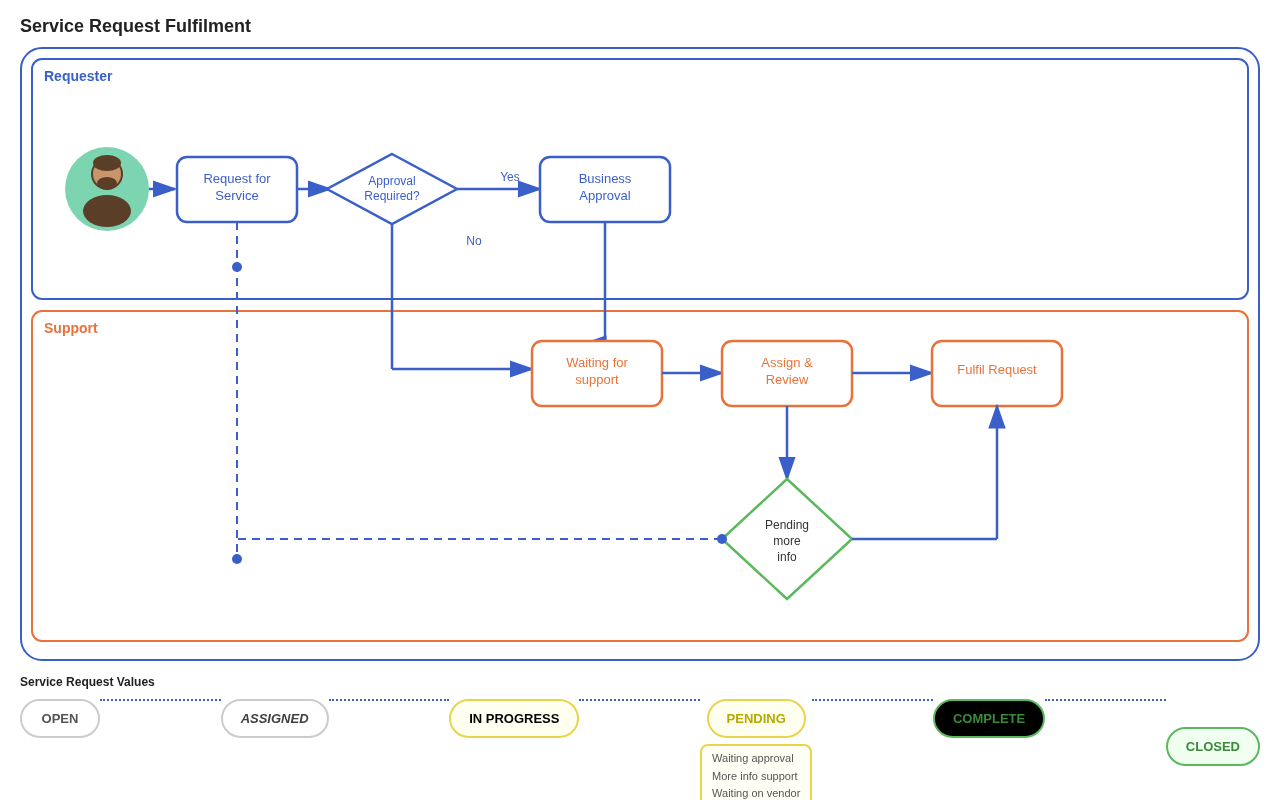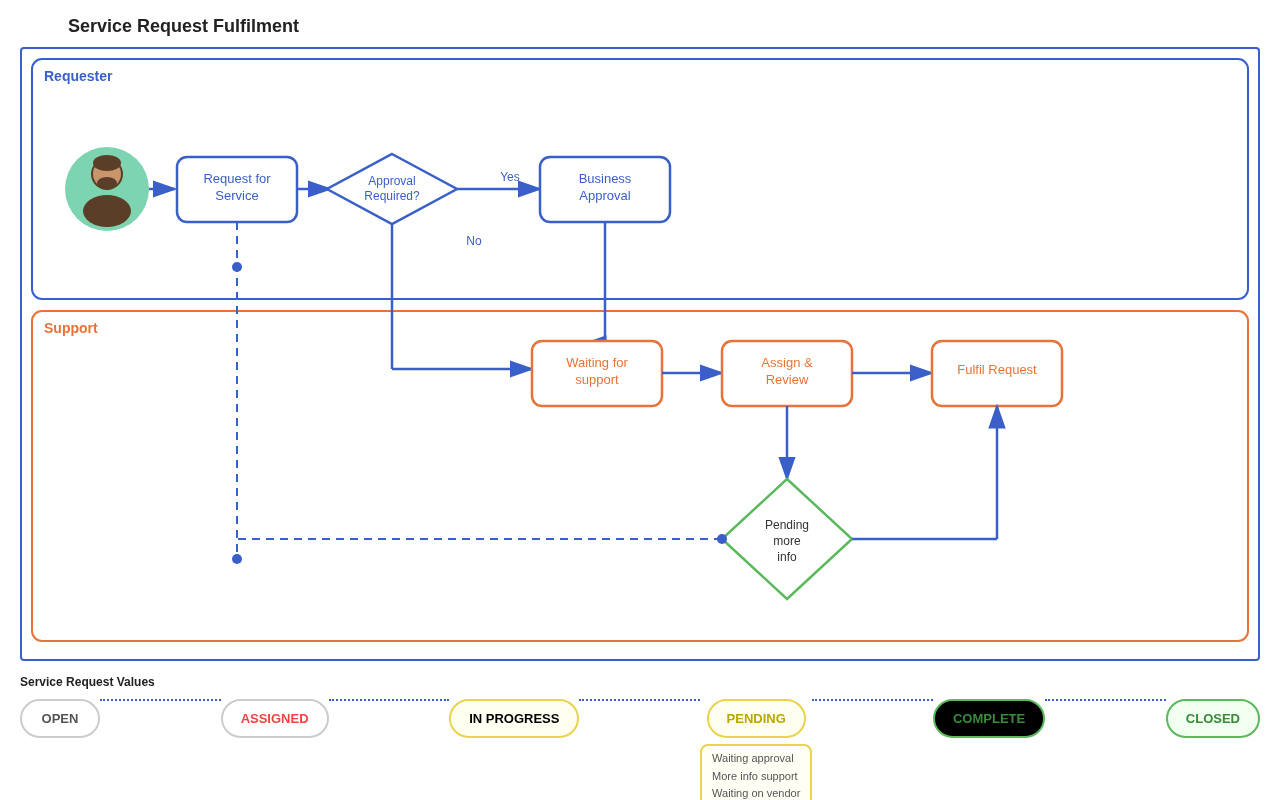--- a/index.html
+++ b/index.html
@@ -10,26 +10,25 @@
       height: 800px;
       overflow: hidden;
       padding: 16px 20px;
     }
 
     .page-title {
       font-size: 18px;
       font-weight: 700;
       color: #222;
       margin-bottom: 10px;
-      margin-left: 48px;
     }
 
     .diagram-container {
       border: 2px solid #3a5fc8;
-      border-radius: 4px;
+      border-radius: 22px;
       overflow: hidden;
       width: 100%;
       text-align: center;
     }
 
     
     .diagram-svg {
       display: block;
     }
 
@@ -59,21 +58,21 @@
       font-size: 13px;
       font-weight: 700;
       color: #555;
       background: #fff;
       white-space: nowrap;
       text-align: center;
       min-width: 80px;
     }
 
     .value-badge.open { border-color: #ccc; color: #555; }
-    .value-badge.assigned { border-color: #ccc; color: #ef4444; }
+    .value-badge.assigned { border-color: #ccc; color: #404040; font-style: italic; }
     .value-badge.in-progress { border-color: #e8d44d; color: #000000; background: #fffff0; }
     .value-badge.pending { border-color: #e8d44d; color: #b8a800; background: #fffff0; }
     .value-badge.complete { border-color: #5cb85c; color: #3a8a3a; background: #000000; }
     .value-badge.closed { border-color: #5cb85c; color: #3a8a3a; background: #f0fff0; }
 
     .dotted-connector {
       flex: 1;
       border-top: 2.5px dotted #3a5fc8;
       min-width: 20px;
     }
@@ -214,17 +213,17 @@
         <div>Waiting approval</div>
         <div>More info support</div>
         <div>Waiting on vendor</div>
       </div>
     </div>
     <div class="dotted-connector"></div>
     <div style="display:flex;flex-direction:column;align-items:center;">
       <div class="value-badge complete">COMPLETE</div>
     </div>
     <div class="dotted-connector"></div>
-    <div style="display:flex;flex-direction:column;align-items:center;">
+    <div style="display:flex;flex-direction:column;align-items:center;margin-top:28px;">
       <div class="value-badge closed">CLOSED</div>
     </div>
   </div>
 </div>
 
 </body></html>

